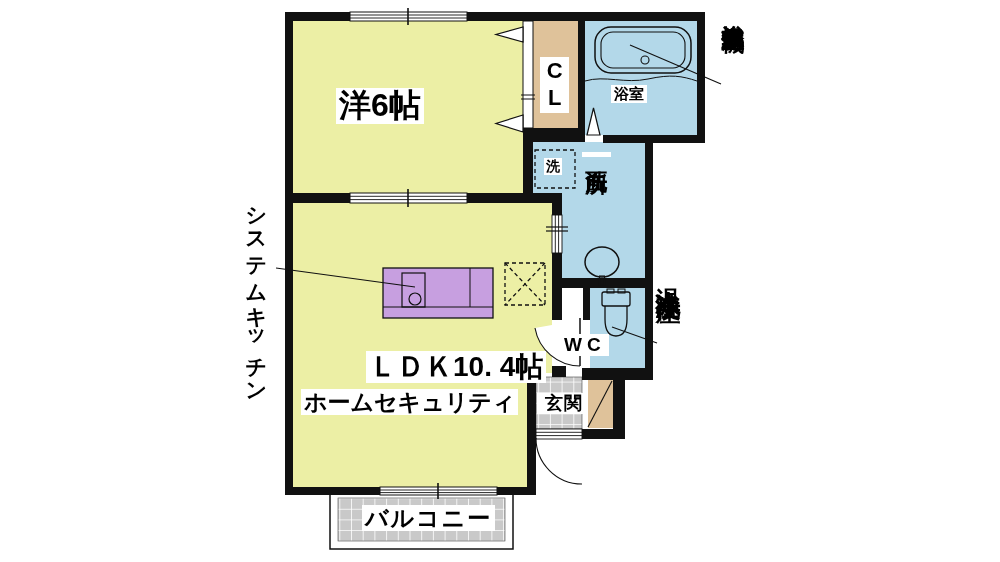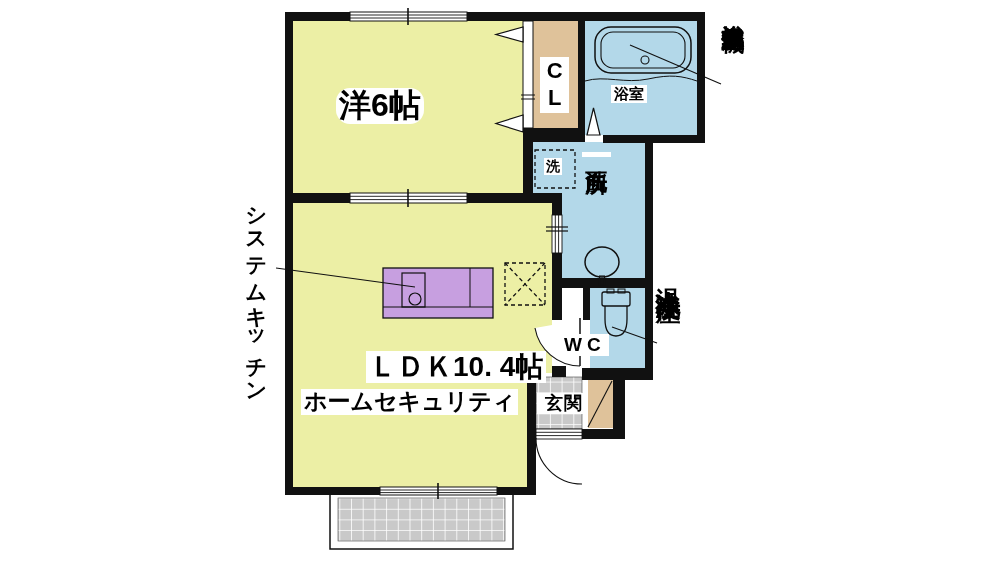--- a/index.html
+++ b/index.html
@@ -9,29 +9,29 @@
   }
   .plan svg{position:absolute;left:0;top:0;}
   .lbl{
     position:absolute;background:#fff;color:#000;font-weight:bold;
     line-height:1.06;white-space:nowrap;padding:1px 3px;
   }
   .nobg{background:transparent;padding:0;}
   .vtext{
     writing-mode:vertical-rl;text-orientation:upright;
   }
-  .lbl-western{left:336px;top:88px;font-size:32px;border-radius:14px;}
+  .lbl-western{left:336px;top:88px;font-size:32px;}
   .lbl-cl{left:540px;top:57px;font-size:22px;letter-spacing:2px;}
   .lbl-bath{left:611px;top:85px;font-size:15px;}
   .lbl-washroom{left:582px;top:152px;font-size:22px;letter-spacing:1px;}
   .lbl-washer{left:544px;top:158px;font-size:14px;padding:1px 2px;}
   .lbl-wc{left:561px;top:334px;font-size:19px;letter-spacing:5px;}
   .lbl-genkan{left:537px;top:393px;font-size:18px;letter-spacing:1px;padding-left:8px;}
   .lbl-ldk{left:318px;top:351px;font-size:28px;margin-left:48px;}
-  .lbl-security{left:301px;top:389px;font-size:23px;font-family:Liberation Serif, serif;}
+  .lbl-security{left:301px;top:389px;font-size:23px;}
   .lbl-balcony{left:362px;top:505px;font-size:23px;letter-spacing:2px;}
   .note-kitchen{left:245px;top:193px;font-size:21px;letter-spacing:1px;}
   .note-dryer{left:721px;top:6px;font-size:23px;letter-spacing:1px;}
   .note-washlet{left:655px;top:268px;font-size:25px;letter-spacing:2px;}
 </style>
 </head>
 <body>
 
 <div class="plan">
 
@@ -174,16 +174,17 @@
 
   <div class="lbl lbl-western">洋6帖</div>
   <div class="lbl lbl-cl vtext">CL</div>
   <div class="lbl lbl-bath">浴室</div>
   <div class="lbl lbl-washroom vtext">洗面所</div>
   <div class="lbl lbl-washer">洗</div>
   <div class="lbl lbl-wc">WC</div>
   <div class="lbl lbl-genkan">玄関</div>
   <div class="lbl lbl-ldk">ＬＤＫ10. 4帖</div>
   <div class="lbl lbl-security">ホームセキュリティ</div>
+  <div class="lbl lbl-balcony">バルコニー</div>
   <div class="lbl nobg note-kitchen vtext">システムキッチン</div>
   <div class="lbl nobg note-dryer vtext">浴室換気乾燥機</div>
   <div class="lbl nobg note-washlet vtext">温水洗浄便座</div>
 </div>
 
 </body></html>

